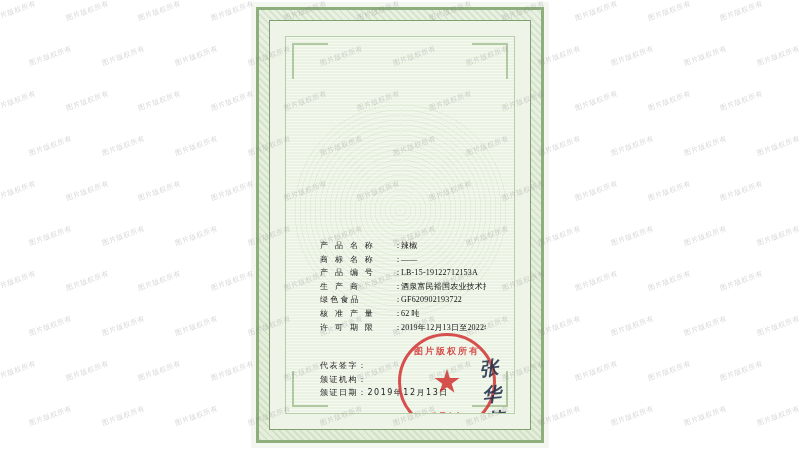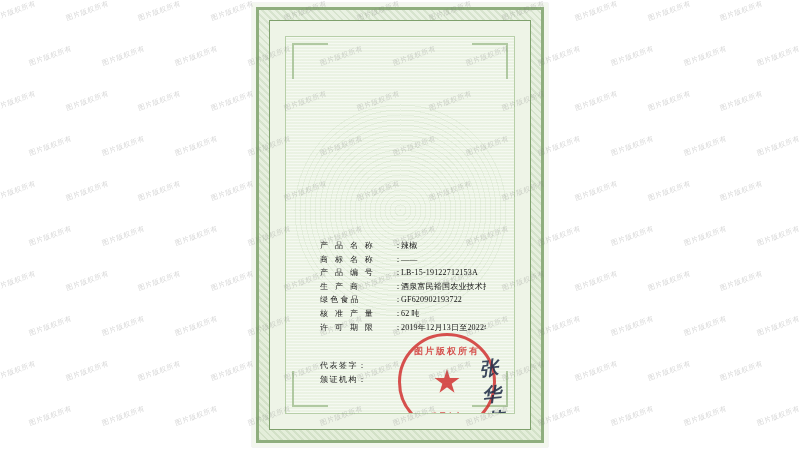--- a/index.html
+++ b/index.html
@@ -323,20 +323,21 @@
           <div class="field-row">
             <span class="field-label">许 可 期 限</span>
             <span class="field-colon">：</span>
             <span class="field-value">2019年12月13日至2022年12月12日</span>
           </div>
         </div>
 
         <div class="sig-block">
           <div>代表签字：</div>
           <div>颁证机构：</div>
+          <div>颁证日期：2019年12月13日</div>
         </div>
 
         <div class="seal">
           <div class="seal-top">图片版权所有</div>
           <div class="star"></div>
           <div class="seal-bottom">发展中心</div>
         </div>
 
         <div class="handwrite">张华荣</div>
 

